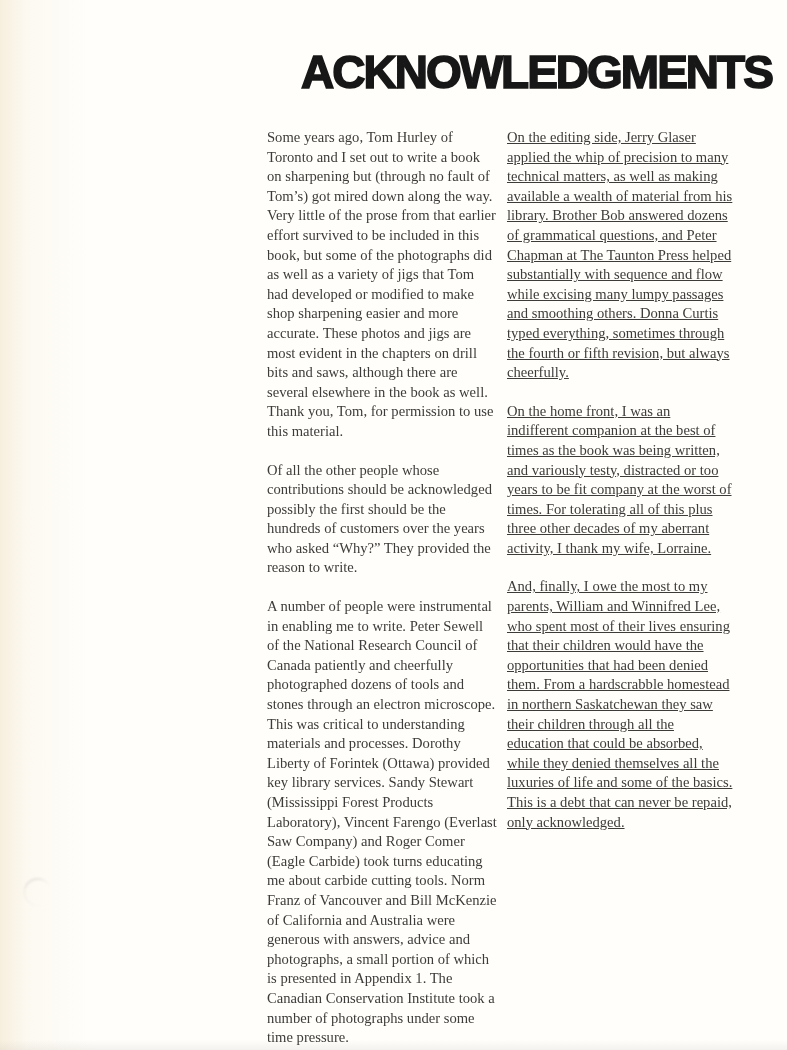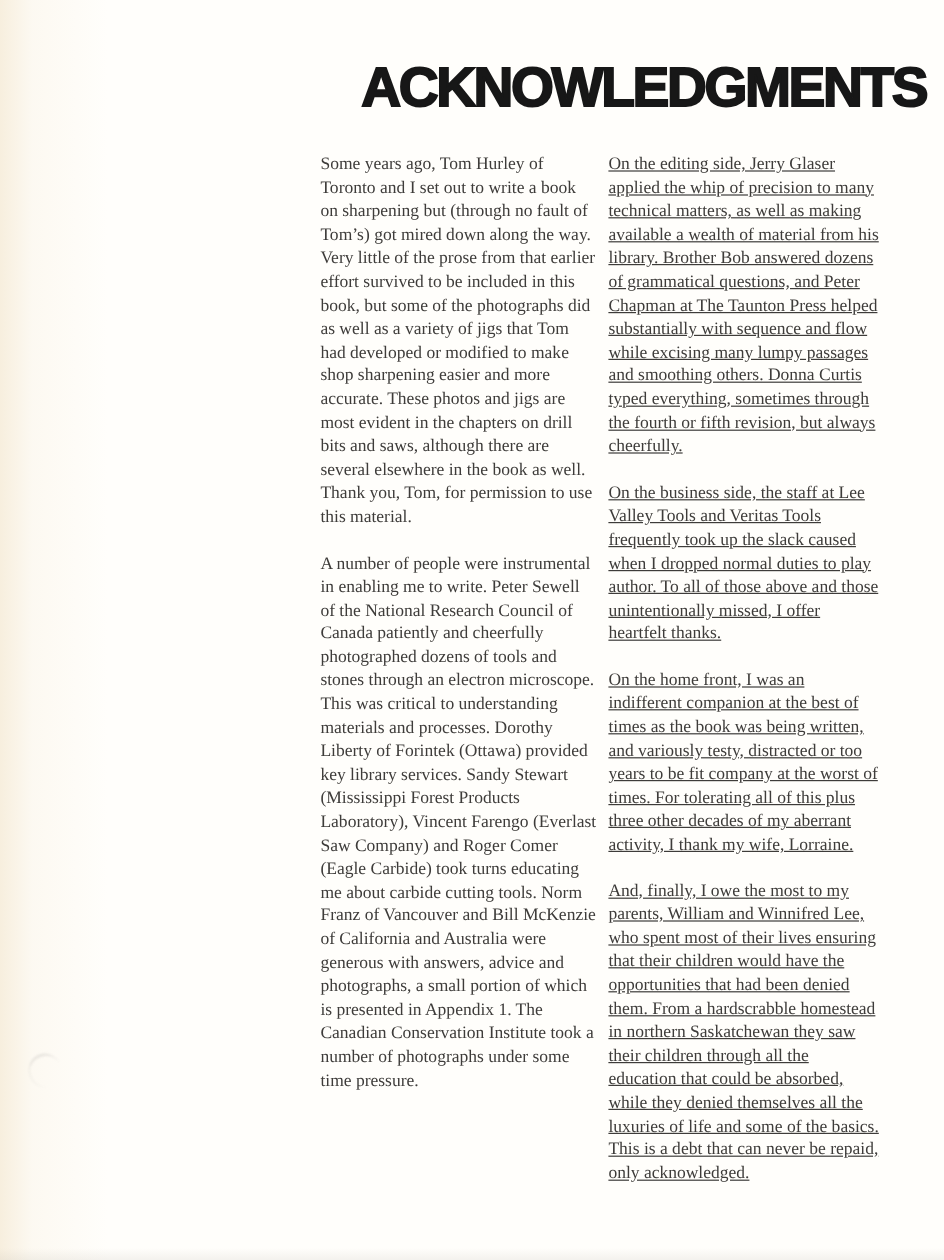--- a/index.html
+++ b/index.html
@@ -86,24 +86,24 @@
   <div class="edge-shade-left"></div>
   <div class="edge-shade-bottom"></div>
   <div class="scan-smudge"></div>
 
   <h1 class="title">ACKNOWLEDGMENTS</h1>
 
   <div class="columns">
 
     <div class="col left">
       <p>Some years ago, Tom Hurley of Toronto and I set out to write a book on sharpening but (through no fault of Tom’s) got mired down along the way. Very little of the prose from that earlier effort survived to be included in this book, but some of the photographs did as well as a variety of jigs that Tom had developed or modified to make shop sharpening easier and more accurate. These photos and jigs are most evident in the chapters on drill bits and saws, although there are several elsewhere in the book as well. Thank you, Tom, for permission to use this material.</p>
+      <p>Of all the other people whose contributions should be acknowledged possibly the first should be the hundreds of customers over the years who asked “Why?” They provided the reason to write.</p>
       <p>A number of people were instrumental in enabling me to write. Peter Sewell of the National Research Council of Canada patiently and cheerfully photographed dozens of tools and stones through an electron microscope. This was critical to understanding materials and processes. Dorothy Liberty of Forintek (Ottawa) provided key library services. Sandy Stewart (Mississippi Forest Products Laboratory), Vincent Farengo (Everlast Saw Company) and Roger Comer (Eagle Carbide) took turns educating me about carbide cutting tools. Norm Franz of Vancouver and Bill McKenzie of California and Australia were generous with answers, advice and photographs, a small portion of which is presented in Appendix 1. The Canadian Conservation Institute took a number of photographs under some time pressure.</p>
     </div>
 
     <div class="col right">
       <p>On the editing side, Jerry Glaser applied the whip of precision to many technical matters, as well as making available a wealth of material from his library. Brother Bob answered dozens of grammatical questions, and Peter Chapman at The Taunton Press helped substantially with sequence and flow while excising many lumpy passages and smoothing others. Donna Curtis typed everything, sometimes through the fourth or fifth revision, but always cheerfully.</p>
-      <p>On the business side, the staff at Lee Valley Tools and Veritas Tools frequently took up the slack caused when I dropped normal duties to play author. To all of those above and those unintentionally missed, I offer heartfelt thanks.</p>
       <p>On the home front, I was an indifferent companion at the best of times as the book was being written, and variously testy, distracted or too years to be fit company at the worst of times. For tolerating all of this plus three other decades of my aberrant activity, I thank my wife, Lorraine.</p>
       <p>And, finally, I owe the most to my parents, William and Winnifred Lee, who spent most of their lives ensuring that their children would have the opportunities that had been denied them. From a hardscrabble homestead in northern Saskatchewan they saw their children through all the education that could be absorbed, while they denied themselves all the luxuries of life and some of the basics. This is a debt that can never be repaid, only acknowledged.</p>
     </div>
 
   </div>
 </div>
 
 </body></html>

